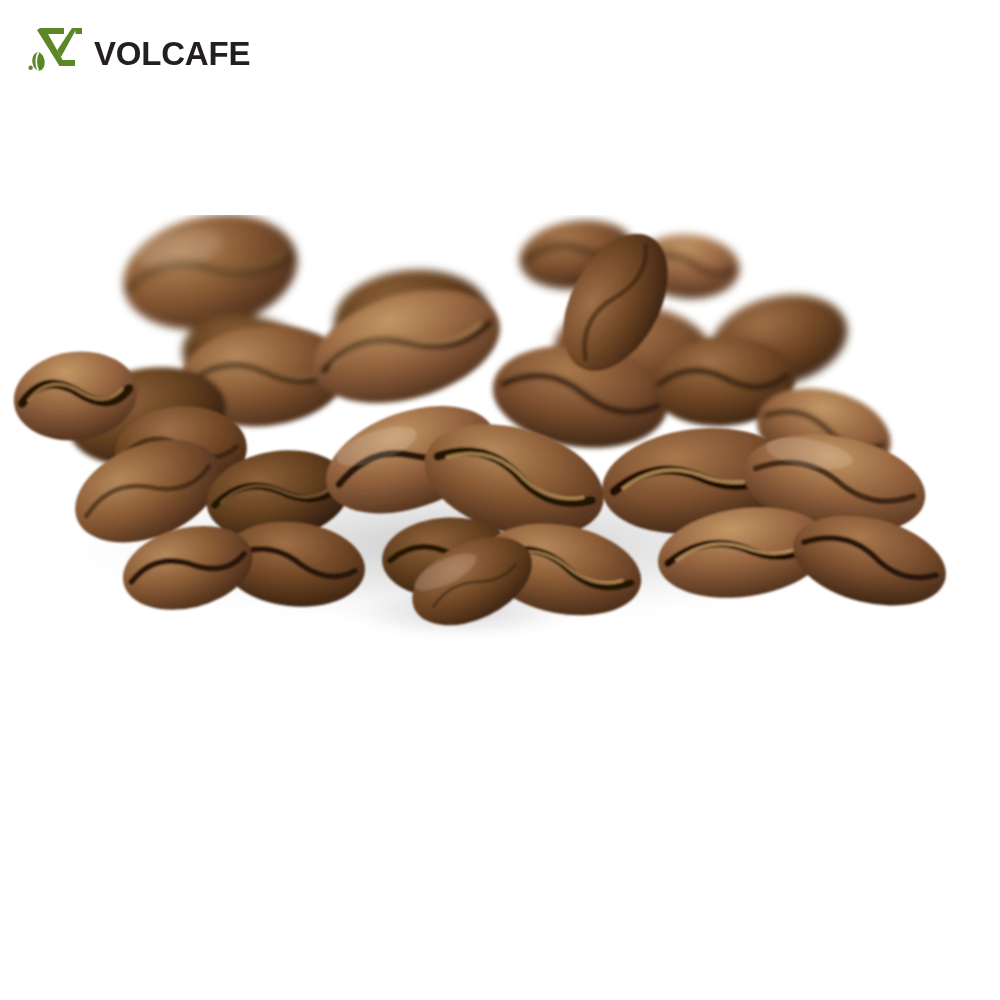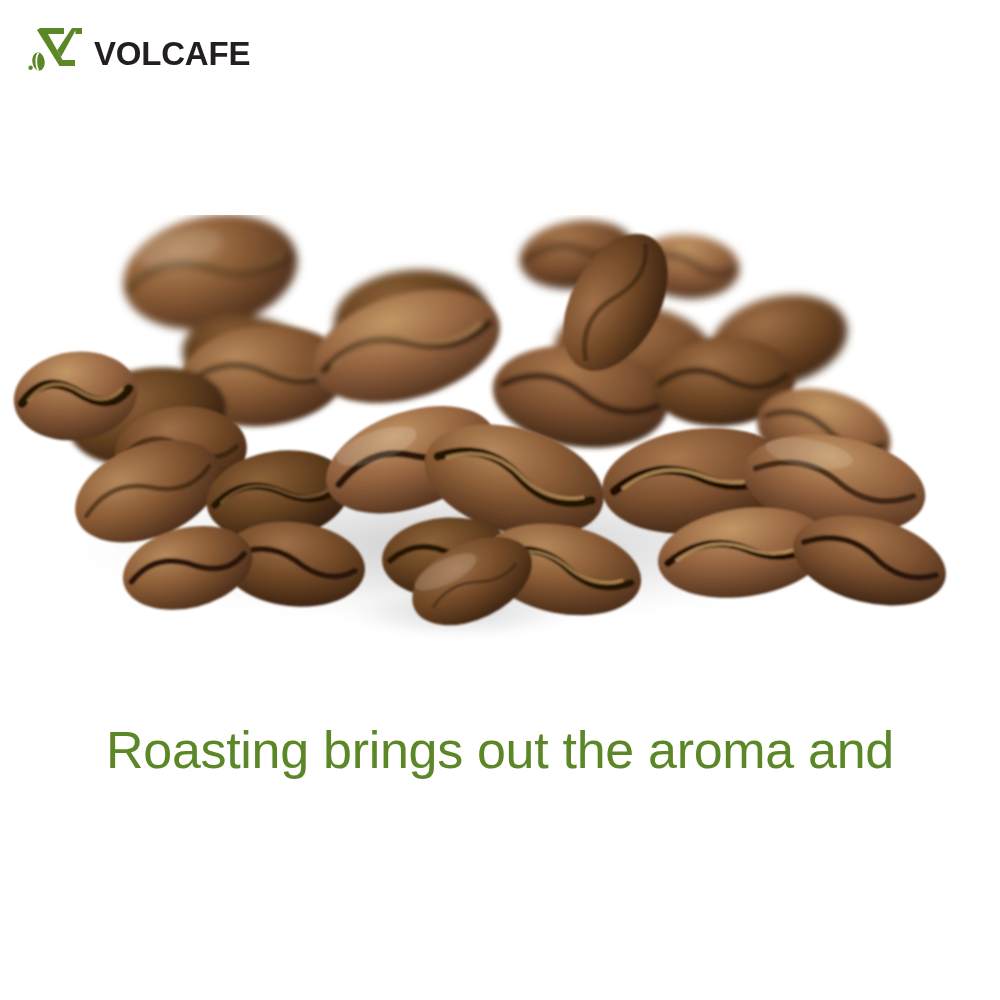--- a/index.html
+++ b/index.html
@@ -297,16 +297,15 @@
           <path d="M18 44 Q42 30 66 40 Q90 52 110 42" stroke="#3a2413" stroke-width="3.2" fill="none" opacity="0.6" stroke-linecap="round"></path>
           <ellipse cx="44" cy="18" rx="34" ry="12" fill="#ffffff" opacity="0.15"></ellipse>
         </g>
       </g>
 
       <rect x="0" y="0" width="1000" height="470" fill="none"></rect>
     </svg>
   </div>
 
   <div class="caption">
-    <span class="cline">Roasting brings out the aroma and</span>
   </div>
 
 </div>
 
 </body></html>

